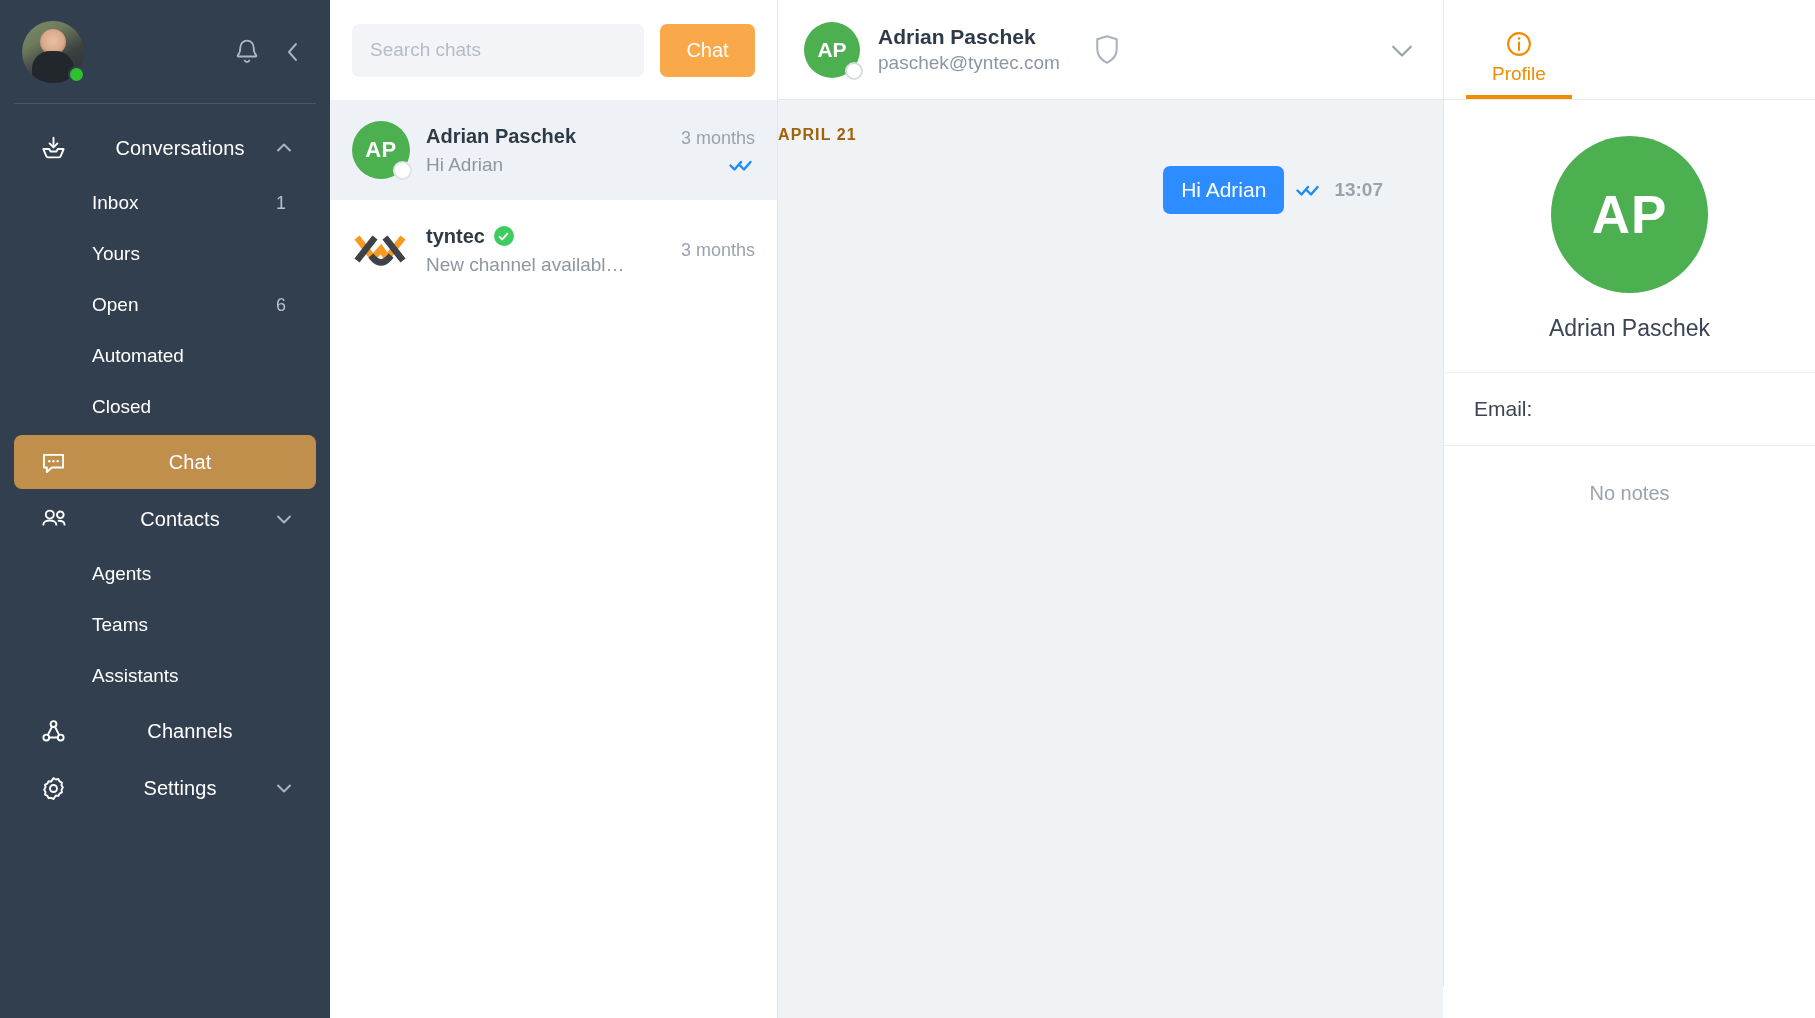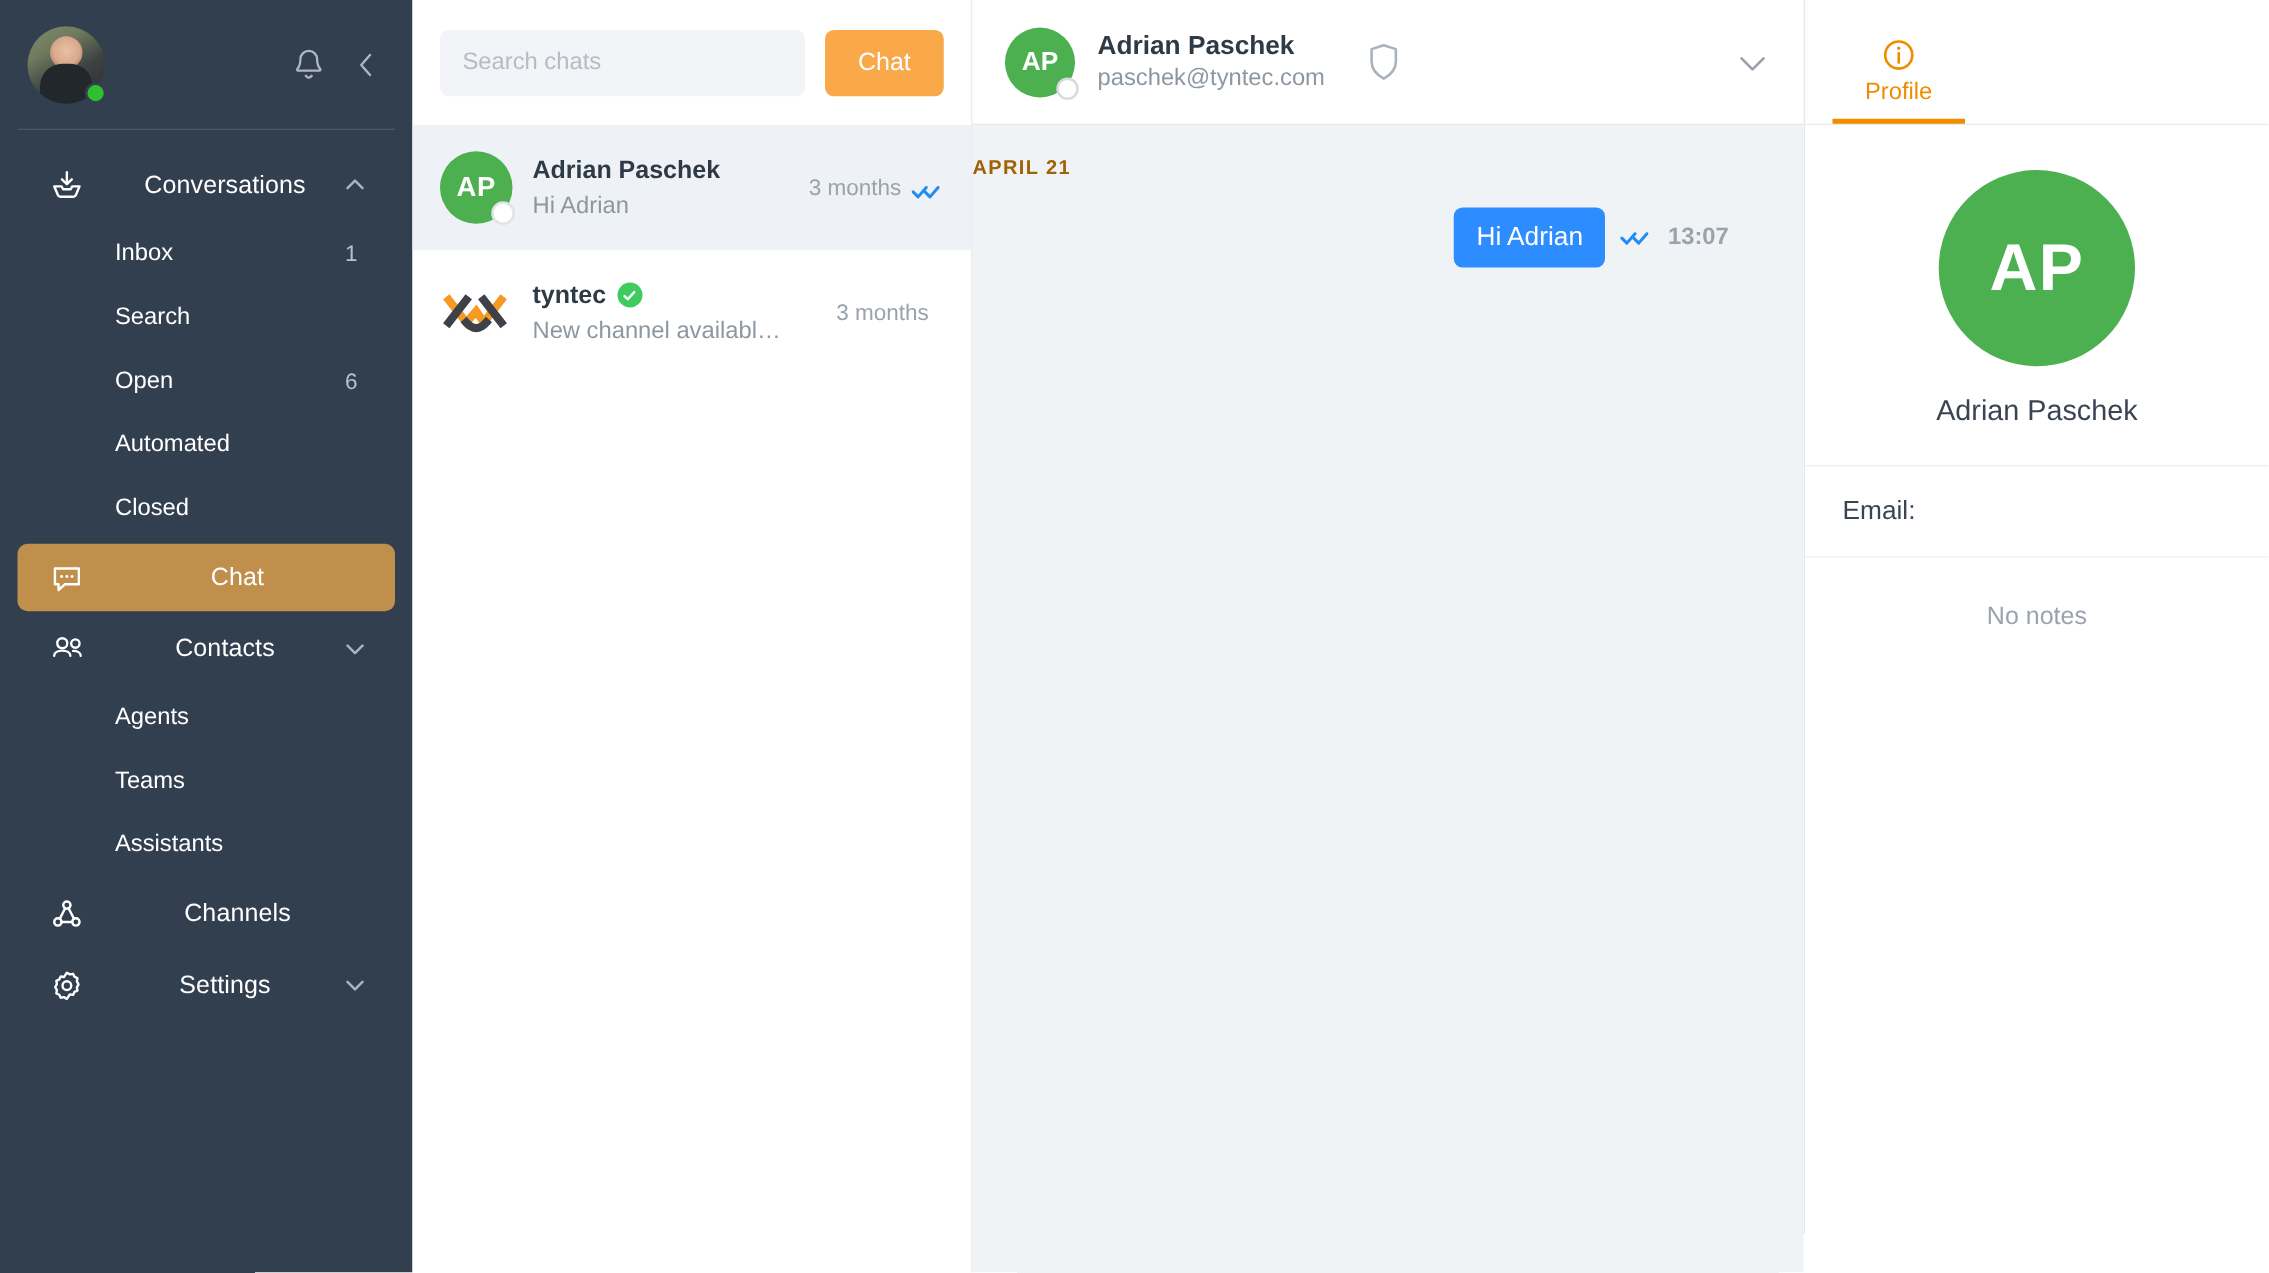--- a/index.html
+++ b/index.html
@@ -154,21 +154,21 @@
   .cl-name { font-size: 20px; font-weight: bold; color: #2f3a47; white-space: nowrap; }
   .verified {
     width: 20px; height: 20px; border-radius: 50%;
     background: #3ECC5F; display: flex; align-items: center; justify-content: center;
   }
   .cl-preview {
     font-size: 19px; color: #8d97a2;
     white-space: nowrap; overflow: hidden; text-overflow: ellipsis;
     max-width: 215px;
   }
-  .cl-meta { display: flex; flex-direction: row; align-items: flex-end; gap: 8px; min-width: 86px; }
+  .cl-meta { display: flex; flex-direction: column; align-items: flex-end; gap: 8px; min-width: 86px; }
   .cl-time { font-size: 18px; color: #9aa3ad; white-space: nowrap; }
 
   
   .convo { flex: 1; height: 1018px; display: flex; flex-direction: column; background: #eff3f6; min-width: 0; }
   .convo-head {
     height: 100px; background: #ffffff;
     border-bottom: 1px solid #e4e8ec;
     display: flex; align-items: center;
     padding: 0 26px 0 26px; gap: 18px;
   }
@@ -278,21 +278,21 @@
             <polyline points="4,12.5 10,6.5 16,12.5"></polyline>
           </svg>
         </span>
       </div>
 
       <div class="nav-sub">
         <span class="sub-label">Inbox</span>
         <span class="sub-count">1</span>
       </div>
       <div class="nav-sub">
-        <span class="sub-label">Search</span>
+        <span class="sub-label">Yours</span>
         <span class="sub-count"></span>
       </div>
       <div class="nav-sub">
         <span class="sub-label">Open</span>
         <span class="sub-count">6</span>
       </div>
       <div class="nav-sub">
         <span class="sub-label">Automated</span>
         <span class="sub-count"></span>
       </div>

